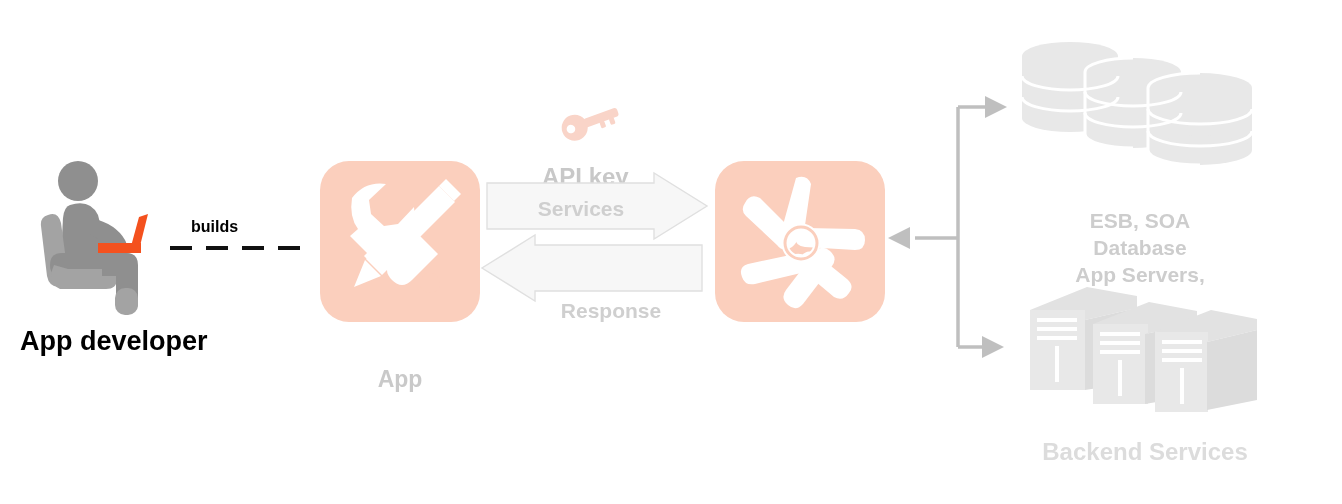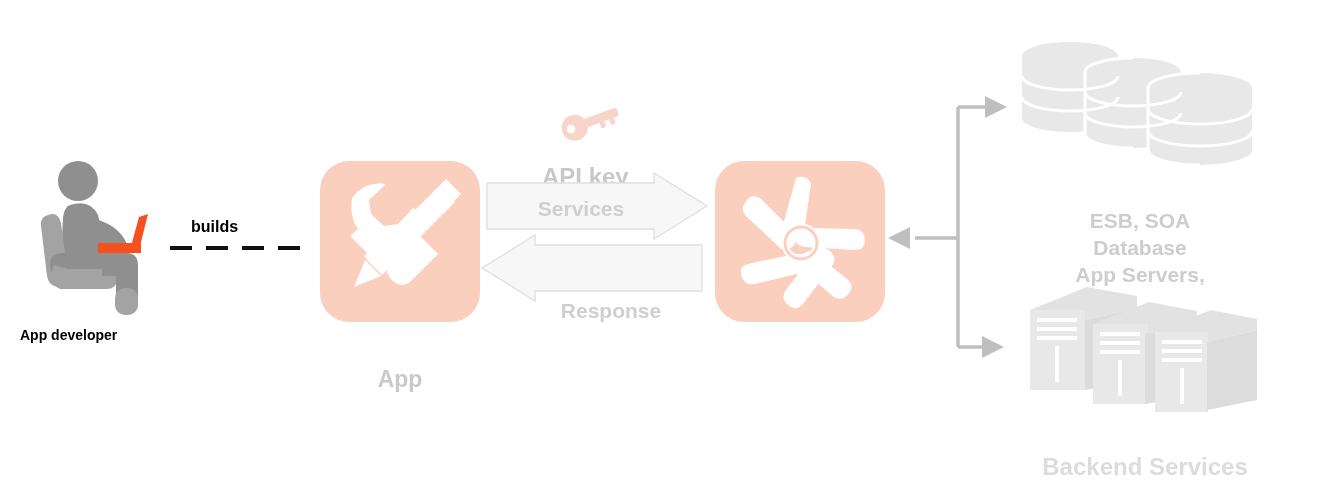--- a/index.html
+++ b/index.html
@@ -16,21 +16,21 @@
     height: 504px;
     background: #ffffff;
     overflow: hidden;
   }
   .abs { position: absolute; }
 
   
   .lbl-dark {
     color: #000000;
     font-weight: bold;
-    font-size: 14px;
+    font-size: 27px;
     white-space: nowrap;
     line-height: 1;
   }
   .lbl-gray {
     color: #c8c8c8;
     font-weight: bold;
     white-space: nowrap;
     line-height: 1;
     margin-top: 20px;
   }
@@ -286,15 +286,15 @@
         <rect x="93" y="78" width="4" height="36"></rect>
 
         <rect x="137" y="58" width="40" height="4"></rect>
         <rect x="137" y="67" width="40" height="4"></rect>
         <rect x="137" y="76" width="40" height="4"></rect>
         <rect x="155" y="86" width="4" height="36"></rect>
       </g>
     </svg>
   </div>
 
-  <div class="abs backend-title" style="left:1000px; top:455px; width:290px;">Backend Services</div>
+  <div class="abs backend-title" style="left:1000px; top:440px; width:290px;">Backend Services</div>
 
 </div>
 
 </body></html>

